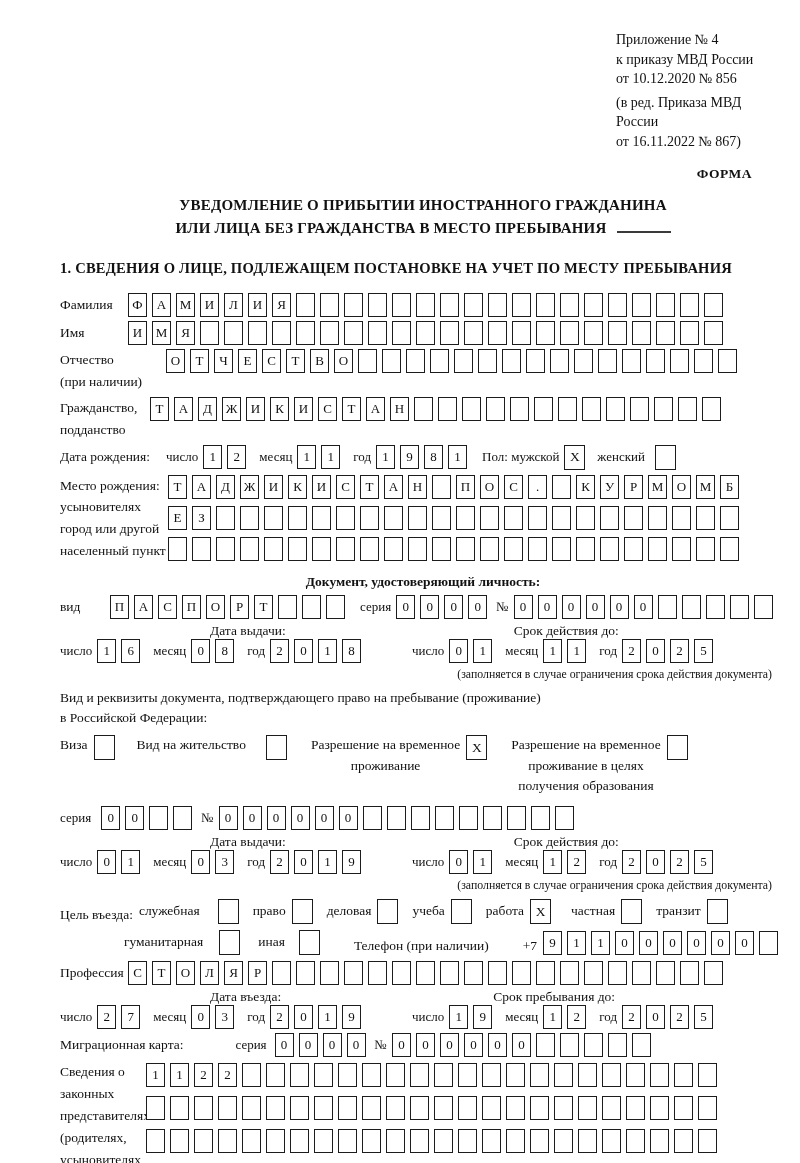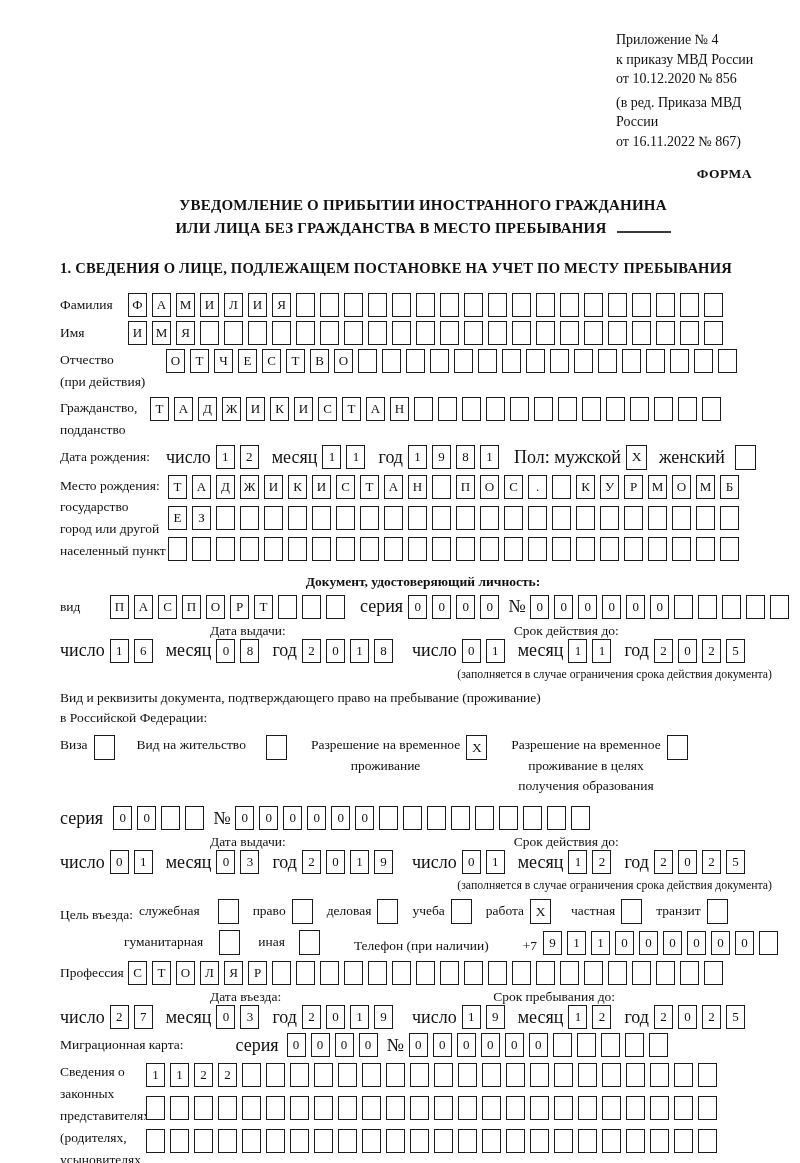--- a/index.html
+++ b/index.html
@@ -32,21 +32,21 @@
   
   .w-surname { width:68px; } .w-patr { width:106px; } .w-cit { width:90px; }
   .w-bp { width:108px; } .w-vid { width:50px; } .w-prof { width:68px; } .w-rep { width:86px; }
 
   .doc-heading { text-align:center; font-weight:bold; font-size:13.5px; margin:6px 0 5px 0; }
 
   .dates-head { display:flex; font-size:13.5px; margin-top:3px; }
   .dh-l { margin-left:150px; }
   .dh-r { margin-left:228px; }
   .half { width:352px; display:flex; align-items:center; flex:none; }
-  .dg-lbl { font-size:18px; margin-right:5px; flex:none; }
+  .dg-lbl { font-size:13px; margin-right:5px; flex:none; }
   .ml8 { margin-left:8px; } .ml10 { margin-left:10px; } .ml12 { margin-left:12px; } .ml4 { margin-left:4px; }
   .note { font-size:11.8px; text-align:right; padding-right:14px; margin:1px 0 6px 0; }
 
   .intro { font-size:13.5px; line-height:1.55; margin-top:4px; }
 
   .permit-row { display:flex; align-items:flex-start; margin:6px 0 10px 0; }
   .opt { display:flex; align-items:flex-start; gap:6px; }
   .opt .optlbl { font-size:13.5px; line-height:1.5; }
   .opt .center { text-align:center; }
 
@@ -137,21 +137,21 @@
           <span class="cell"></span>
           <span class="cell"></span>
           <span class="cell"></span>
           <span class="cell"></span>
         </span>
     </div>
 
     <div class="row top">
       <span class="lblcol w-patr">
         <span style="display:block">Отчество</span>
-        <span style="display:block">(при действия)</span>
+        <span style="display:block">(при наличии)</span>
       </span>
       <span class="cells">
           <span class="cell">О</span>
           <span class="cell">Т</span>
           <span class="cell">Ч</span>
           <span class="cell">Е</span>
           <span class="cell">С</span>
           <span class="cell">Т</span>
           <span class="cell">В</span>
           <span class="cell">О</span>
@@ -228,21 +228,21 @@
         </span>
       <span class="dg-lbl ml10">Пол: мужской</span>
       <span class="cbx">X</span>
       <span class="dg-lbl ml12" style="margin-right:10px;">женский</span>
       <span class="cbx"></span>
     </div>
 
     <div class="row top" style="margin-top:5px;">
       <span class="lblcol w-bp">
         <span style="display:block">Место рождения:</span>
-        <span style="display:block">государство</span>
+        <span style="display:block">усыновителях</span>
         <span style="display:block">город или другой</span>
         <span style="display:block">населенный пункт</span>
       </span>
       <span class="stack">
         <span class="cells">
             <span class="cell">Т</span>
             <span class="cell">А</span>
             <span class="cell">Д</span>
             <span class="cell">Ж</span>
             <span class="cell">И</span>

